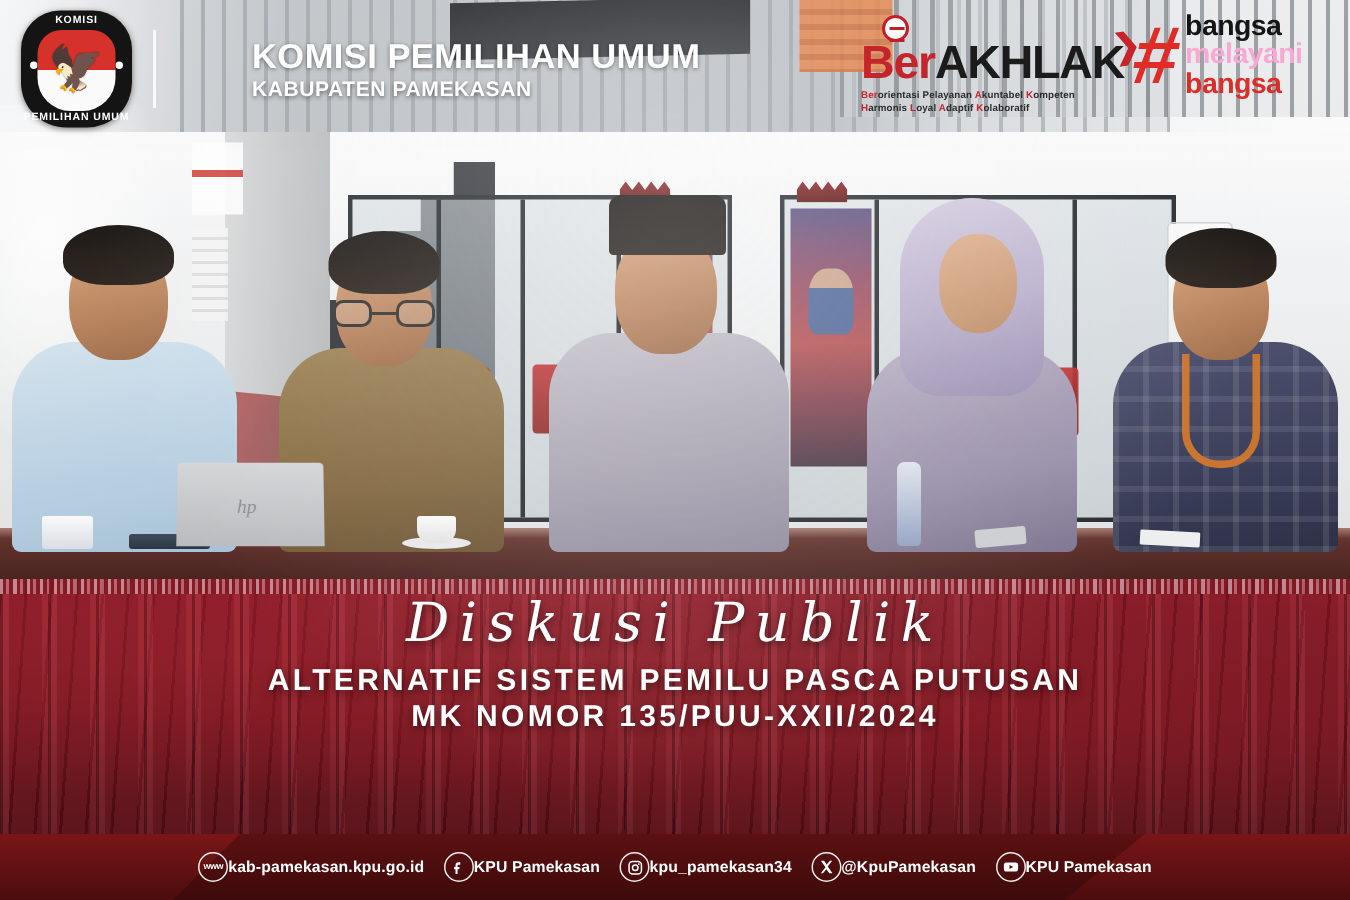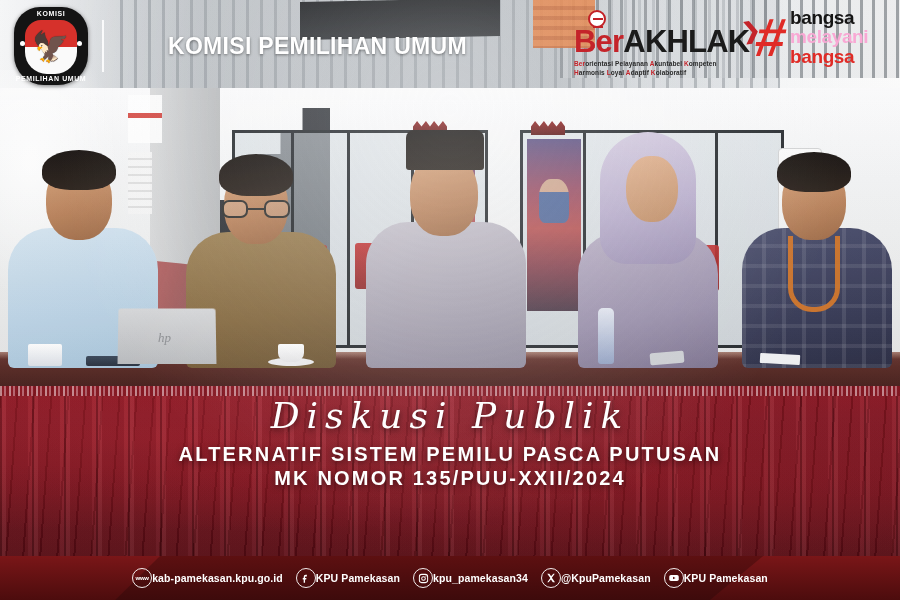--- a/index.html
+++ b/index.html
@@ -541,20 +541,21 @@
       <div class="kpu-bot-text">PEMILIHAN UMUM</div>
       <div class="kpu-shield">
         <span class="garuda">🦅</span>
       </div>
     </div>
 
     <div class="hdr-divider"></div>
 
     <div class="hdr-text">
       <div class="hdr-title">KOMISI PEMILIHAN UMUM</div>
+      <div class="hdr-sub">KABUPATEN PAMEKASAN</div>
     </div>
   </div>
 
   <div class="berakhlak">
     <div class="ber-seal"></div>
     <div class="ber-word">
       <span class="b1">Ber</span><span class="b2">AKHLAK</span>
       <span class="ber-arrow">❯</span>
     </div>
     <div class="ber-tag">

